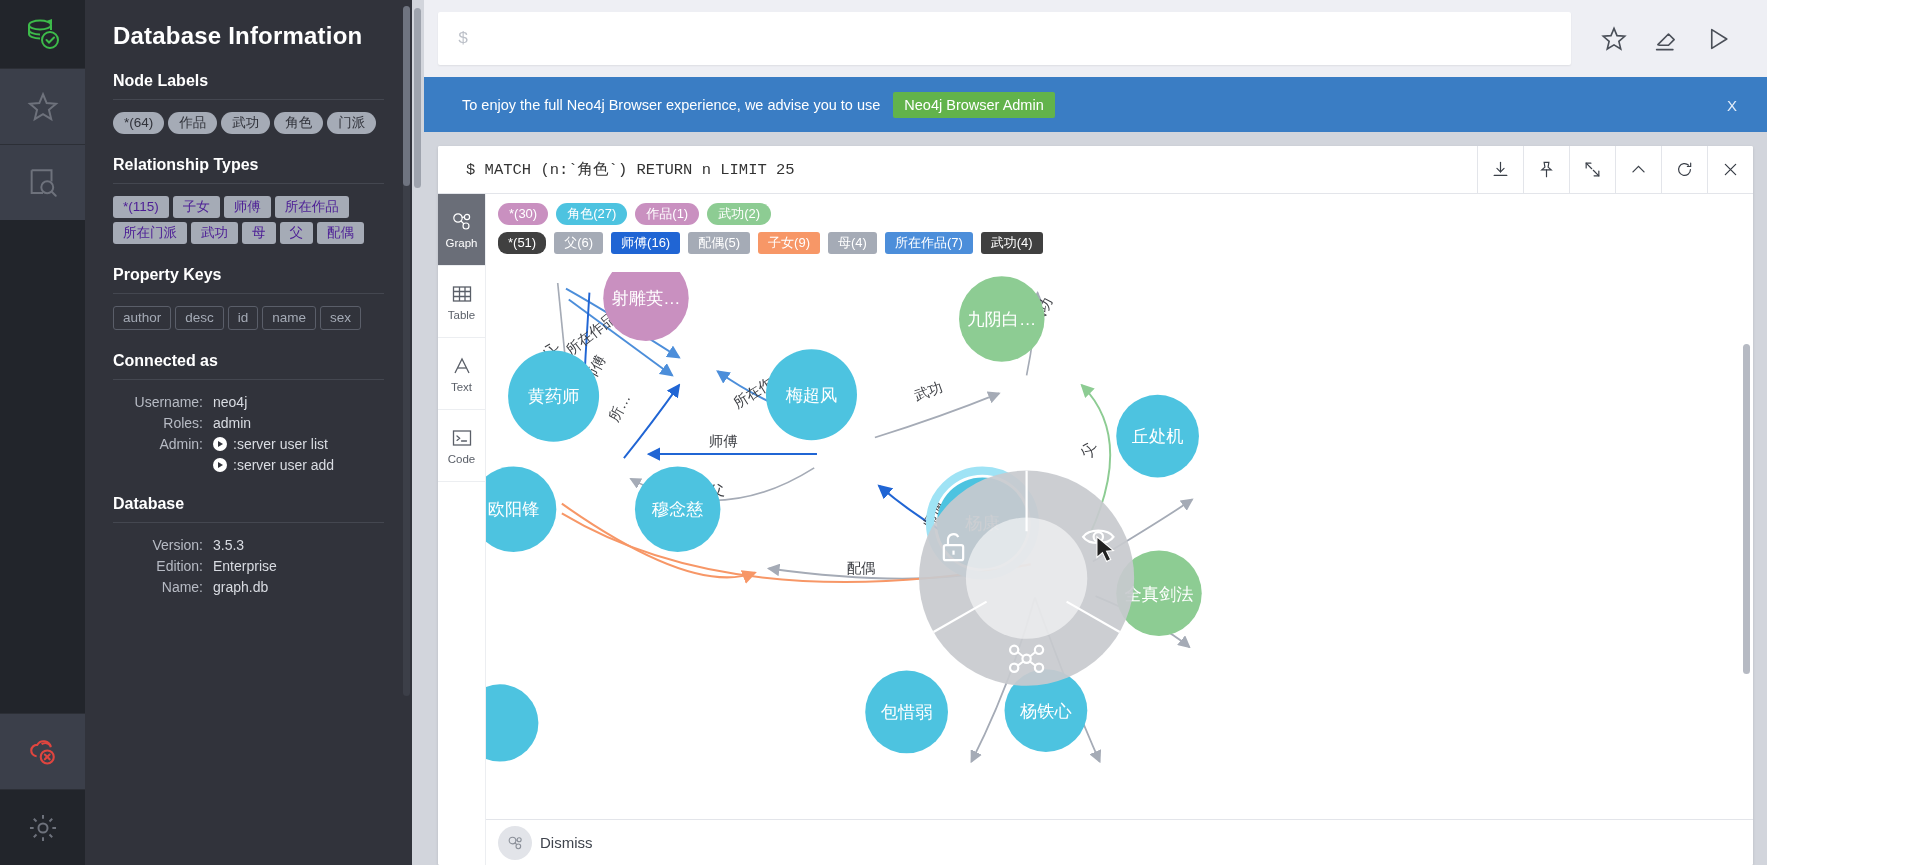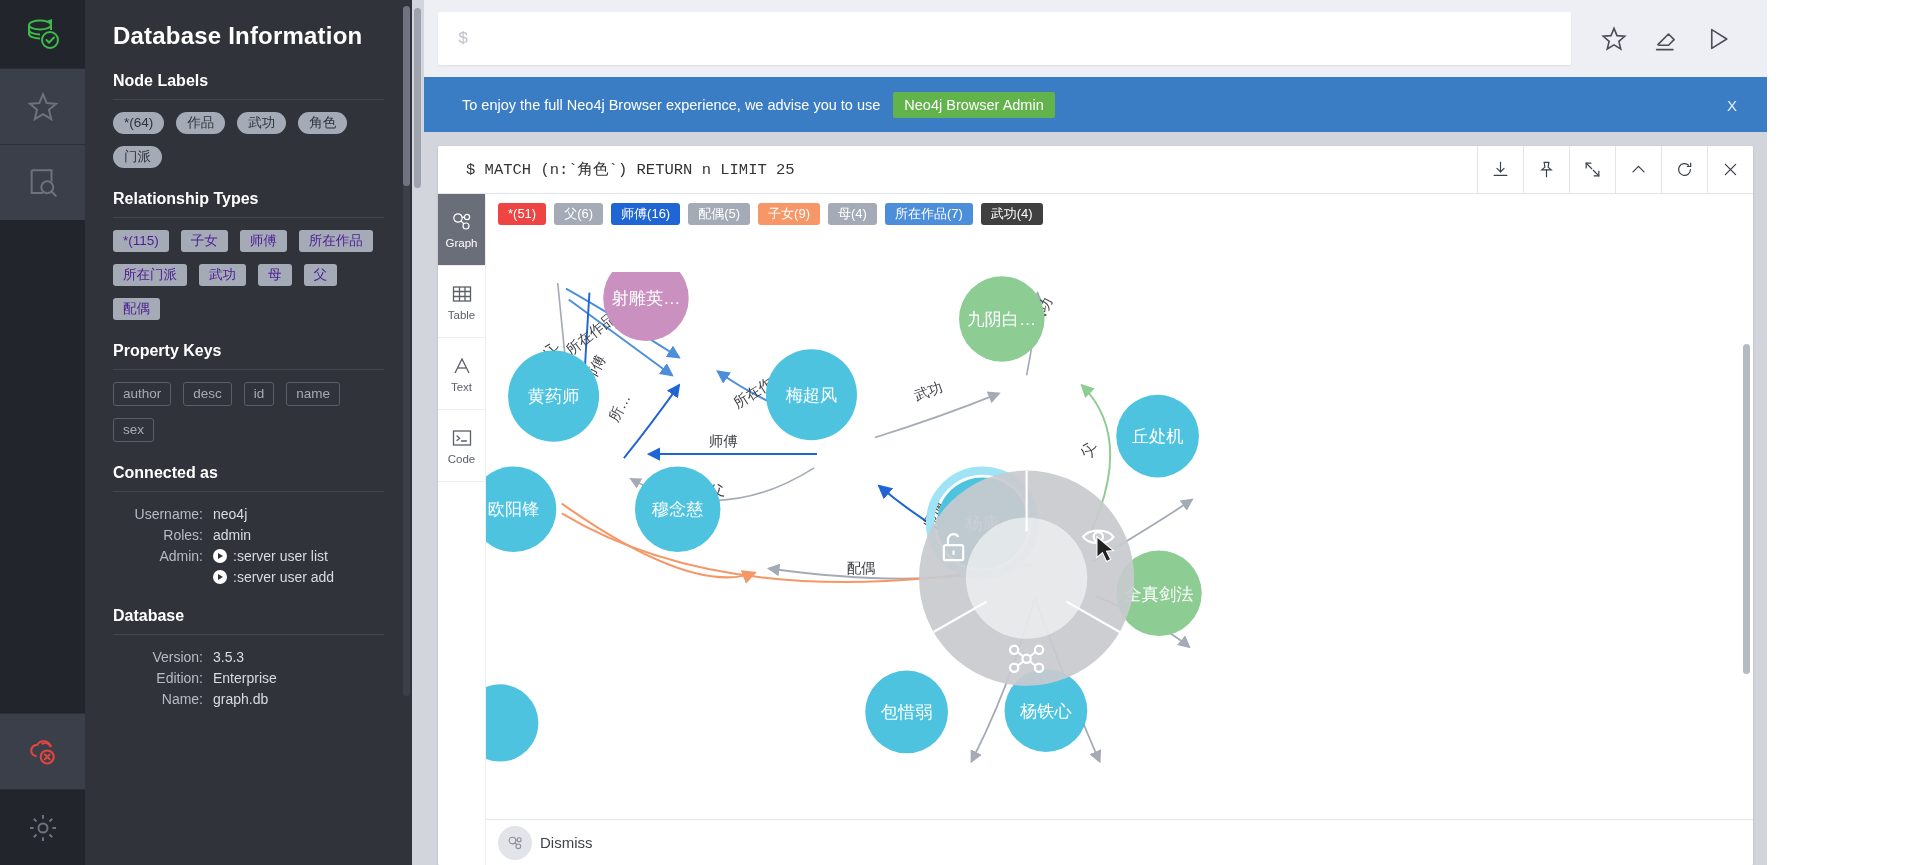--- a/index.html
+++ b/index.html
@@ -26,21 +26,21 @@
   .rail-spacer { flex: 1 1 auto; background: #22252b; }
 
   
   .drawer {
     width: 327px; flex: 0 0 327px; background: #31333b; color: #e6e6e6;
     padding: 22px 28px 0 28px; overflow: hidden; position: relative;
   }
   .drawer h1 { font-size: 24px; font-weight: 700; color: #fff; margin-bottom: 22px; letter-spacing: .2px;}
   .drawer h2 { font-size: 16px; font-weight: 700; color: #fff; margin: 0 0 9px 0; }
   .rule { height: 1px; background: #444750; margin-bottom: 12px; }
-  .chips { display: flex; flex-wrap: wrap; gap: 12px; margin-bottom: 22px; }
+  .chips { display: flex; flex-wrap: wrap; gap: 4px; margin-bottom: 22px; }
   .chip-round {
     background: #a5abb6; color: #31333b; border-radius: 11px;
     padding: 3px 11px; font-size: 13.5px; line-height: 16px; white-space: nowrap;
   }
   .chip-rect {
     background: #a5abb6; color: #4c1d95; border-radius: 3px;
     padding: 3px 10px; font-size: 13.5px; line-height: 16px; white-space: nowrap;
   }
   .chip-key {
     background: transparent; color: #a5abb6; border: 1px solid #5a5e69; border-radius: 3px;
@@ -382,22 +382,28 @@
               <svg width="24" height="24" viewBox="0 0 24 24" fill="none" stroke="currentColor" stroke-width="1.3">
                 <rect x="3.5" y="5" width="17" height="14"></rect>
                   <path d="M7 10l2.6 2.2L7 14.4M11.5 15h5" stroke-linecap="round"></path>
               </svg>
               <span>Code</span>
             </div>
           </div>
 
           <div class="graph-area">
             <div class="legend">
+              <div class="legend-row" id="legend-nodes">
+                  <span class="pill-node" style="background: rgb(201, 144, 192);">*(30)</span>
+                  <span class="pill-node" style="background: rgb(77, 195, 224);">角色(27)</span>
+                  <span class="pill-node" style="background: rgb(201, 144, 192);">作品(1)</span>
+                  <span class="pill-node" style="background: rgb(141, 204, 147);">武功(2)</span>
+                </div>
               <div class="legend-row" id="legend-rels">
-                  <span class="pill-rel" style="background: #ef4444;">*(51)</span>
+                  <span class="pill-rel" style="background: #404040; border-radius: 9px;">*(51)</span>
                   <span class="pill-rel" style="background: rgb(165, 171, 182);">父(6)</span>
                   <span class="pill-rel" style="background: rgb(32, 101, 212);">师傅(16)</span>
                   <span class="pill-rel" style="background: rgb(165, 171, 182);">配偶(5)</span>
                   <span class="pill-rel" style="background: rgb(247, 151, 103);">子女(9)</span>
                   <span class="pill-rel" style="background: rgb(165, 171, 182);">母(4)</span>
                   <span class="pill-rel" style="background: rgb(76, 142, 218);">所在作品(7)</span>
                   <span class="pill-rel" style="background: #404040;">武功(4)</span>
                 </div>
             </div>
 

